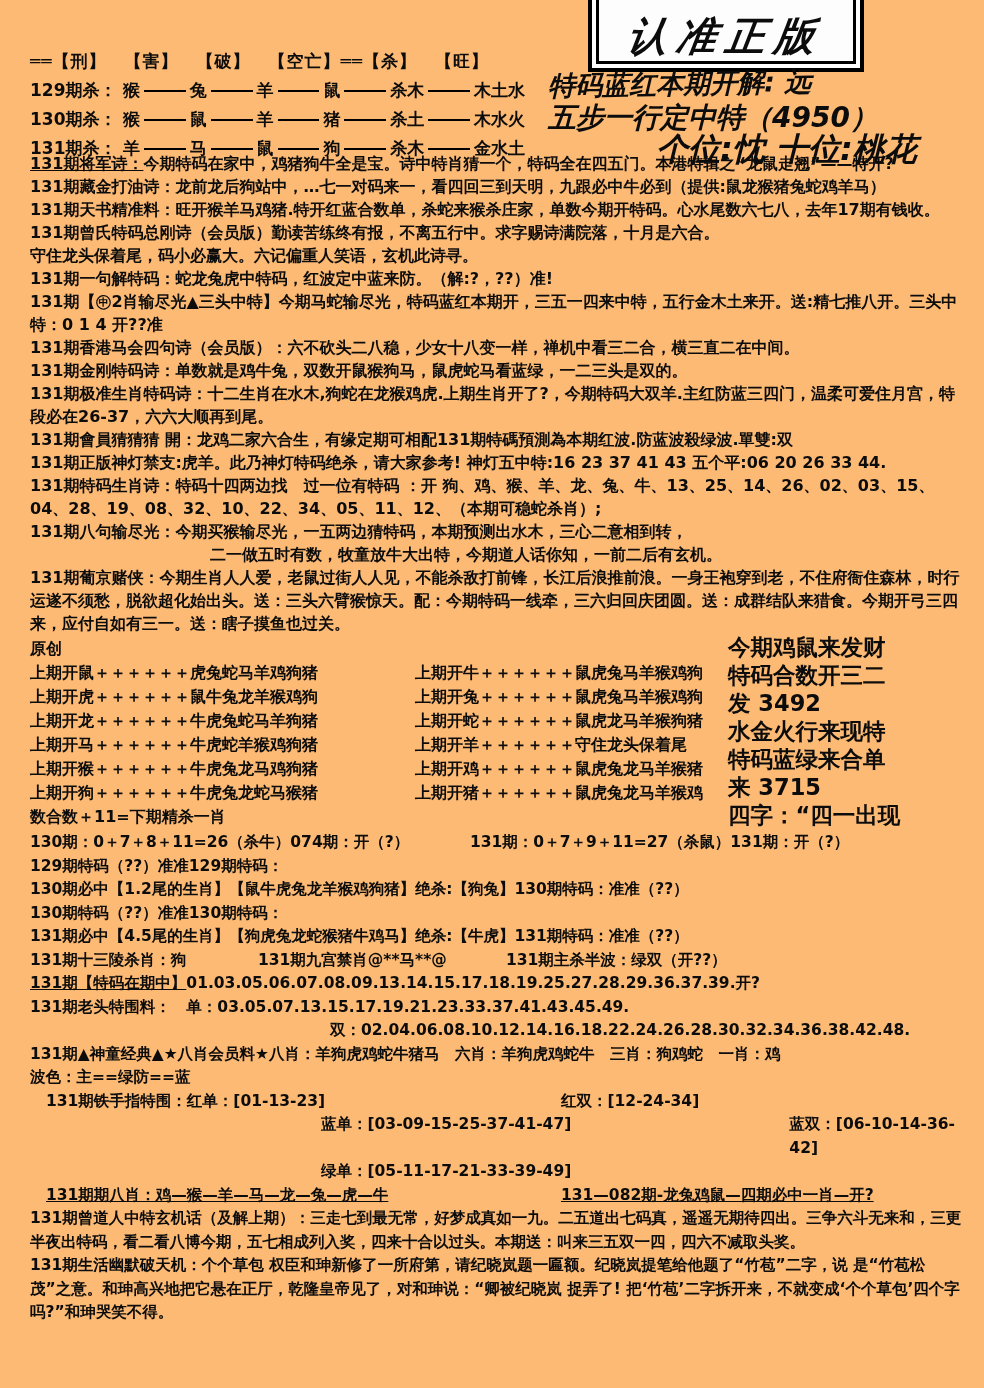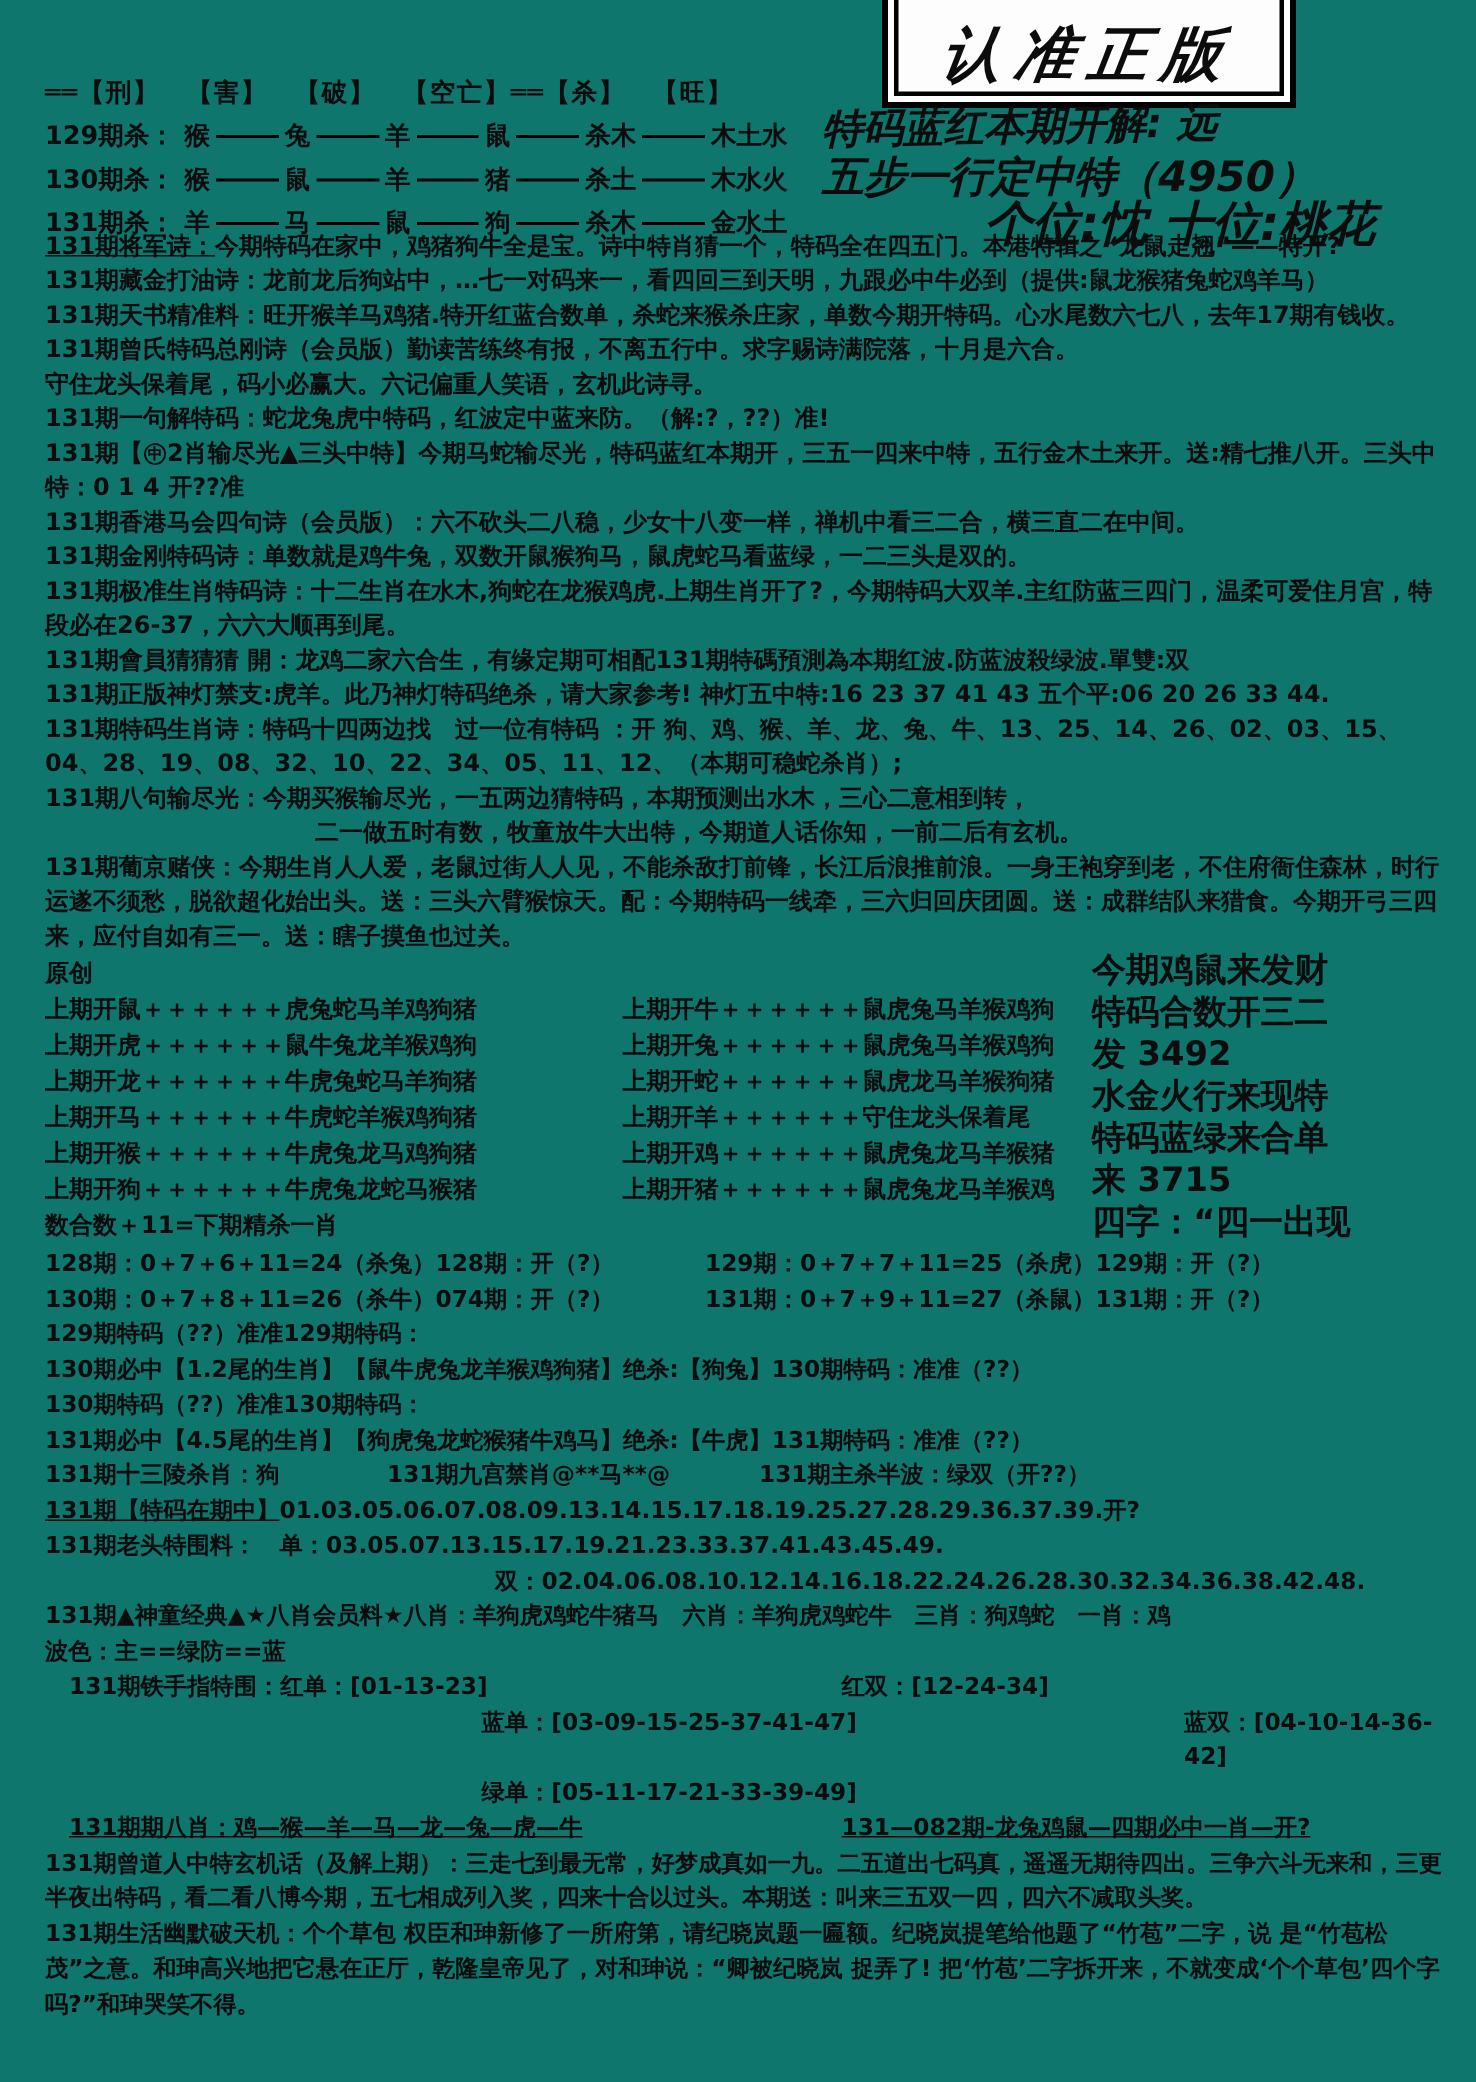--- a/index.html
+++ b/index.html
@@ -1,18 +1,18 @@
 <!DOCTYPE html>
 <html><head>
 <meta charset="utf-8">
 <style>
   html,body{margin:0;padding:0;}
   body{width:984px;height:1388px;background:#fff;color:#0c0c0c;
        font-family:"DejaVu Sans","Liberation Sans",sans-serif;font-weight:600;}
-  .page{position:relative;width:984px;height:1388px;overflow:hidden;background:#0f766e;}
+  .page{position:relative;width:984px;height:1388px;overflow:hidden;background:#fdba74;}
 
   
   .header{position:relative;height:152px;}
   .ktable{position:absolute;left:30px;top:50px;width:496px;}
   .khead{font-size:17px;font-weight:800;letter-spacing:1px;white-space:nowrap;}
   .krow{display:flex;align-items:center;margin-top:6px;font-size:17px;font-weight:700;}
   .krow .klabel{width:92px;white-space:nowrap;}
   .krow .kcell{padding:0 1px;white-space:nowrap;}
   .krow .rule{flex:1;height:0;border-top:2.5px solid #000;margin:0 3px;}
 
@@ -158,24 +158,20 @@
       <div class="bigline">发 3492</div>
       <div class="bigline">水金火行来现特</div>
       <div class="bigline">特码蓝绿来合单</div>
       <div class="bigline">来 3715</div>
       <div class="bigline">四字：“四一出现</div>
     </div>
   </div>
 
   <div class="formulas">
     <div class="frow">
-      <span class="fl">128期：0＋7＋6＋11=24（杀兔）128期：开（?）</span>
-      <span>129期：0＋7＋7＋11=25（杀虎）129期：开（?）</span>
-    </div>
-    <div class="frow">
       <span class="fl">130期：0＋7＋8＋11=26（杀牛）074期：开（?）</span>
       <span>131期：0＋7＋9＋11=27（杀鼠）131期：开（?）</span>
     </div>
     <div>129期特码（??）准准129期特码：</div>
     <div>130期必中【1.2尾的生肖】【鼠牛虎兔龙羊猴鸡狗猪】绝杀:【狗兔】130期特码：准准（??）</div>
     <div>130期特码（??）准准130期特码：</div>
     <div>131期必中【4.5尾的生肖】【狗虎兔龙蛇猴猪牛鸡马】绝杀:【牛虎】131期特码：准准（??）</div>
 
     <div class="srow">
       <span class="s1">131期十三陵杀肖：狗</span>
@@ -190,21 +186,21 @@
 
     <div>131期▲神童经典▲★八肖会员料★八肖：羊狗虎鸡蛇牛猪马　六肖：羊狗虎鸡蛇牛　三肖：狗鸡蛇　一肖：鸡</div>
     <div>波色：主==绿防==蓝</div>
 
     <div class="trow">
       <span class="tl">131期铁手指特围：红单：[01-13-23]</span>
       <span>红双：[12-24-34]</span>
     </div>
     <div class="trow">
       <span class="tl ind275">蓝单：[03-09-15-25-37-41-47]</span>
-      <span>蓝双：[04-10-14-36-42]</span>
+      <span>蓝双：[06-10-14-36-42]</span>
     </div>
     <div class="trow">
       <span class="tl ind275">绿单：[05-11-17-21-33-39-49]</span>
     </div>
 
     <div class="trow">
       <span class="tl u">131期期八肖：鸡—猴—羊—马—龙—兔—虎—牛</span>
       <span class="u">131—082期-龙兔鸡鼠—四期必中一肖—开?</span>
     </div>
 

